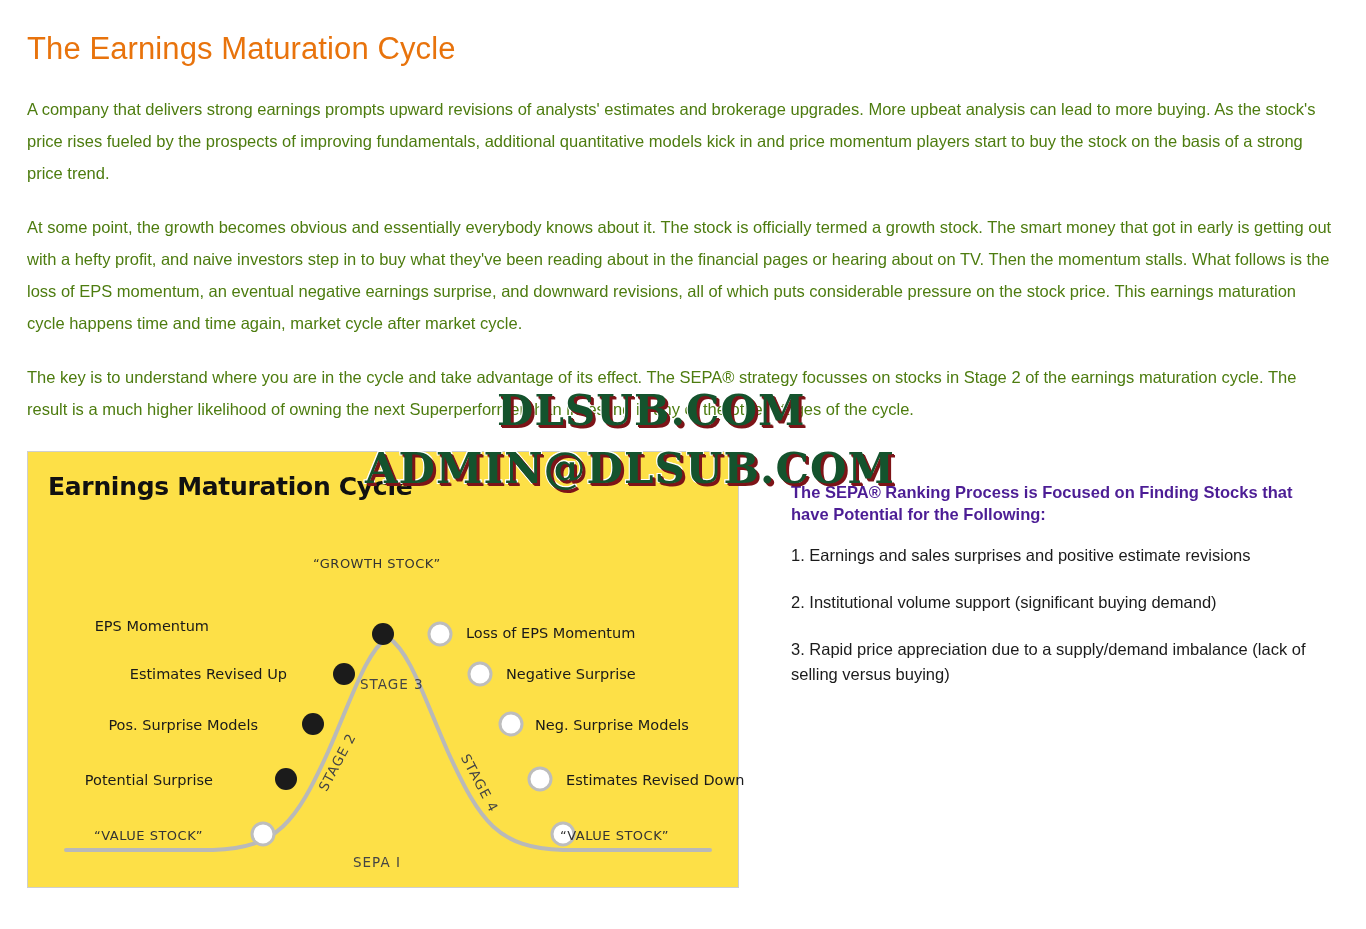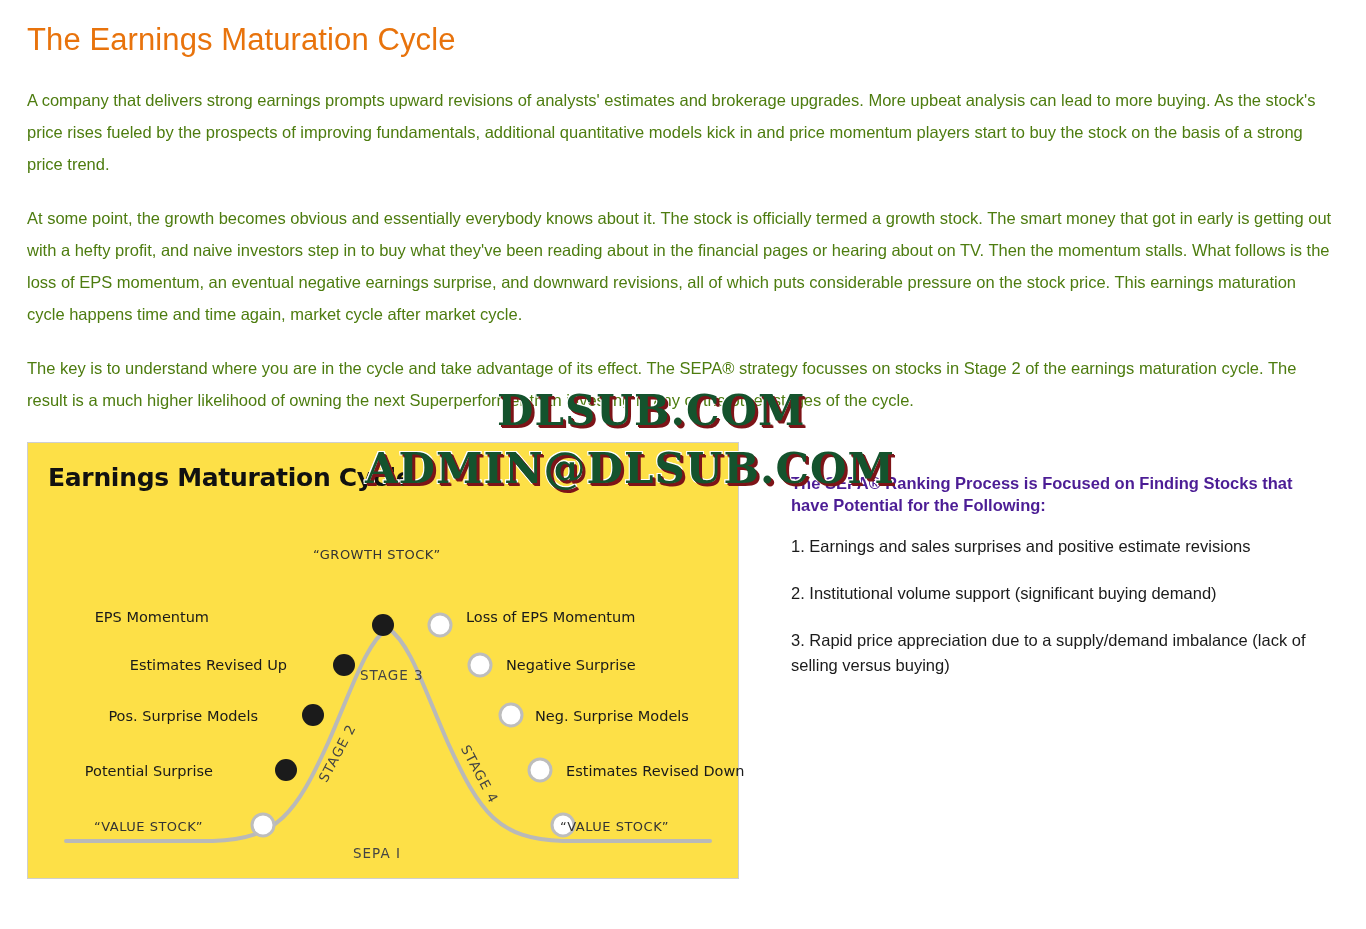--- a/index.html
+++ b/index.html
@@ -13,21 +13,21 @@
     font-family: "Liberation Sans", sans-serif;
     color: #222222;
     position: relative;
     overflow: hidden;
   }
   .page {
     position: relative;
     width: 1366px;
     height: 929px;
     box-sizing: border-box;
-    padding: 22px 24px 0 27px;
+    padding: 31px 24px 0 27px;
   }
   h1.title {
     font-size: 31px;
     font-weight: 400;
     color: #e8730c;
     margin: 0 0 26px 0;
     letter-spacing: 0.1px;
   }
   p.para {
     font-size: 16.5px;
@@ -168,21 +168,21 @@
       </svg>
 
       <div class="fig-label small" style="left:285px; top:104px;">“GROWTH STOCK”</div>
 
       <div class="fig-label" style="left:181px; top:166px; transform:translateX(-100%);">EPS Momentum</div>
       <div class="fig-label" style="left:259px; top:214px; transform:translateX(-100%);">Estimates Revised Up</div>
       <div class="fig-label" style="left:230px; top:265px; transform:translateX(-100%);">Pos. Surprise Models</div>
       <div class="fig-label" style="left:185px; top:320px; transform:translateX(-100%);">Potential Surprise</div>
       <div class="fig-label small" style="left:175px; top:376px; transform:translateX(-100%);">“VALUE STOCK”</div>
 
-      <div class="fig-label" style="left:438px; top:166px;">Loss of EPS Momentum</div>
+      <div class="fig-label" style="left:438px; top:173px;">Loss of EPS Momentum</div>
       <div class="fig-label" style="left:478px; top:214px;">Negative Surprise</div>
       <div class="fig-label" style="left:507px; top:265px;">Neg. Surprise Models</div>
       <div class="fig-label" style="left:538px; top:320px;">Estimates Revised Down</div>
       <div class="fig-label small" style="left:532px; top:376px;">“VALUE STOCK”</div>
 
       <div class="fig-label stage" style="left:325px; top:402px;">SEPA I</div>
       <div class="fig-label stage rot-l" style="left:294px; top:330px;">STAGE 2</div>
       <div class="fig-label stage" style="left:332px; top:224px;">STAGE 3</div>
       <div class="fig-label stage rot-r" style="left:437px; top:295px;">STAGE 4</div>
     </div>

